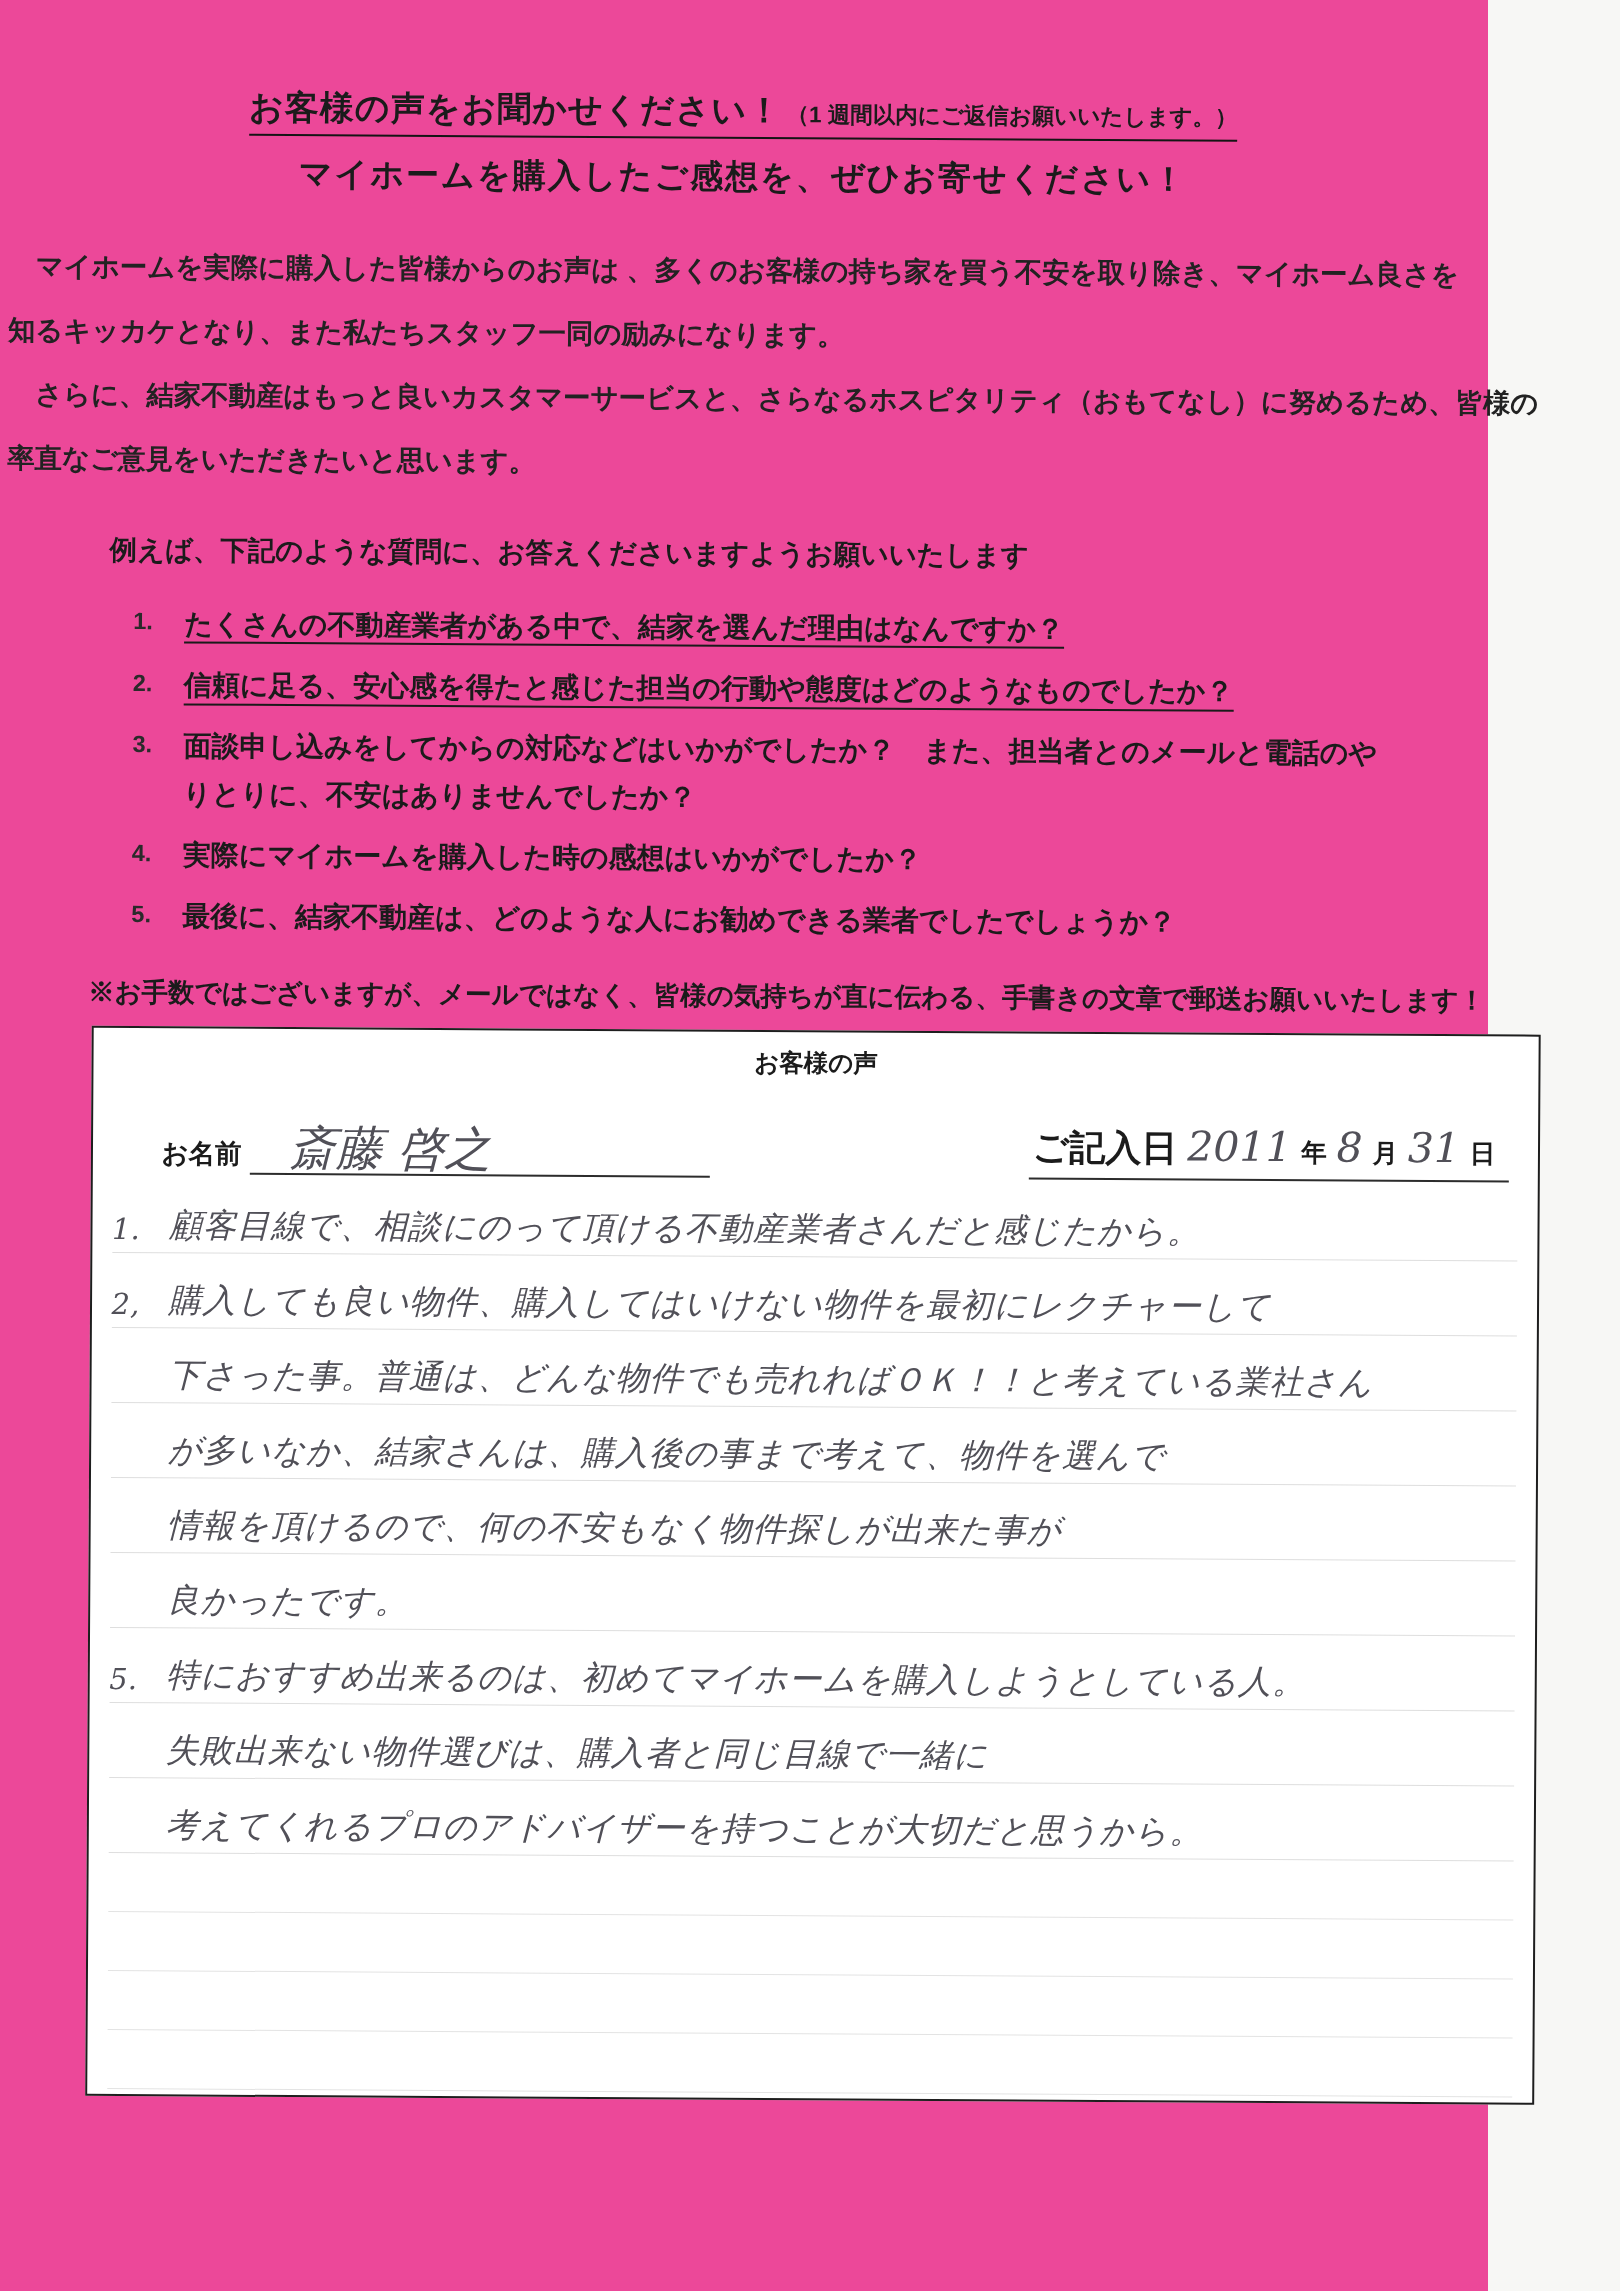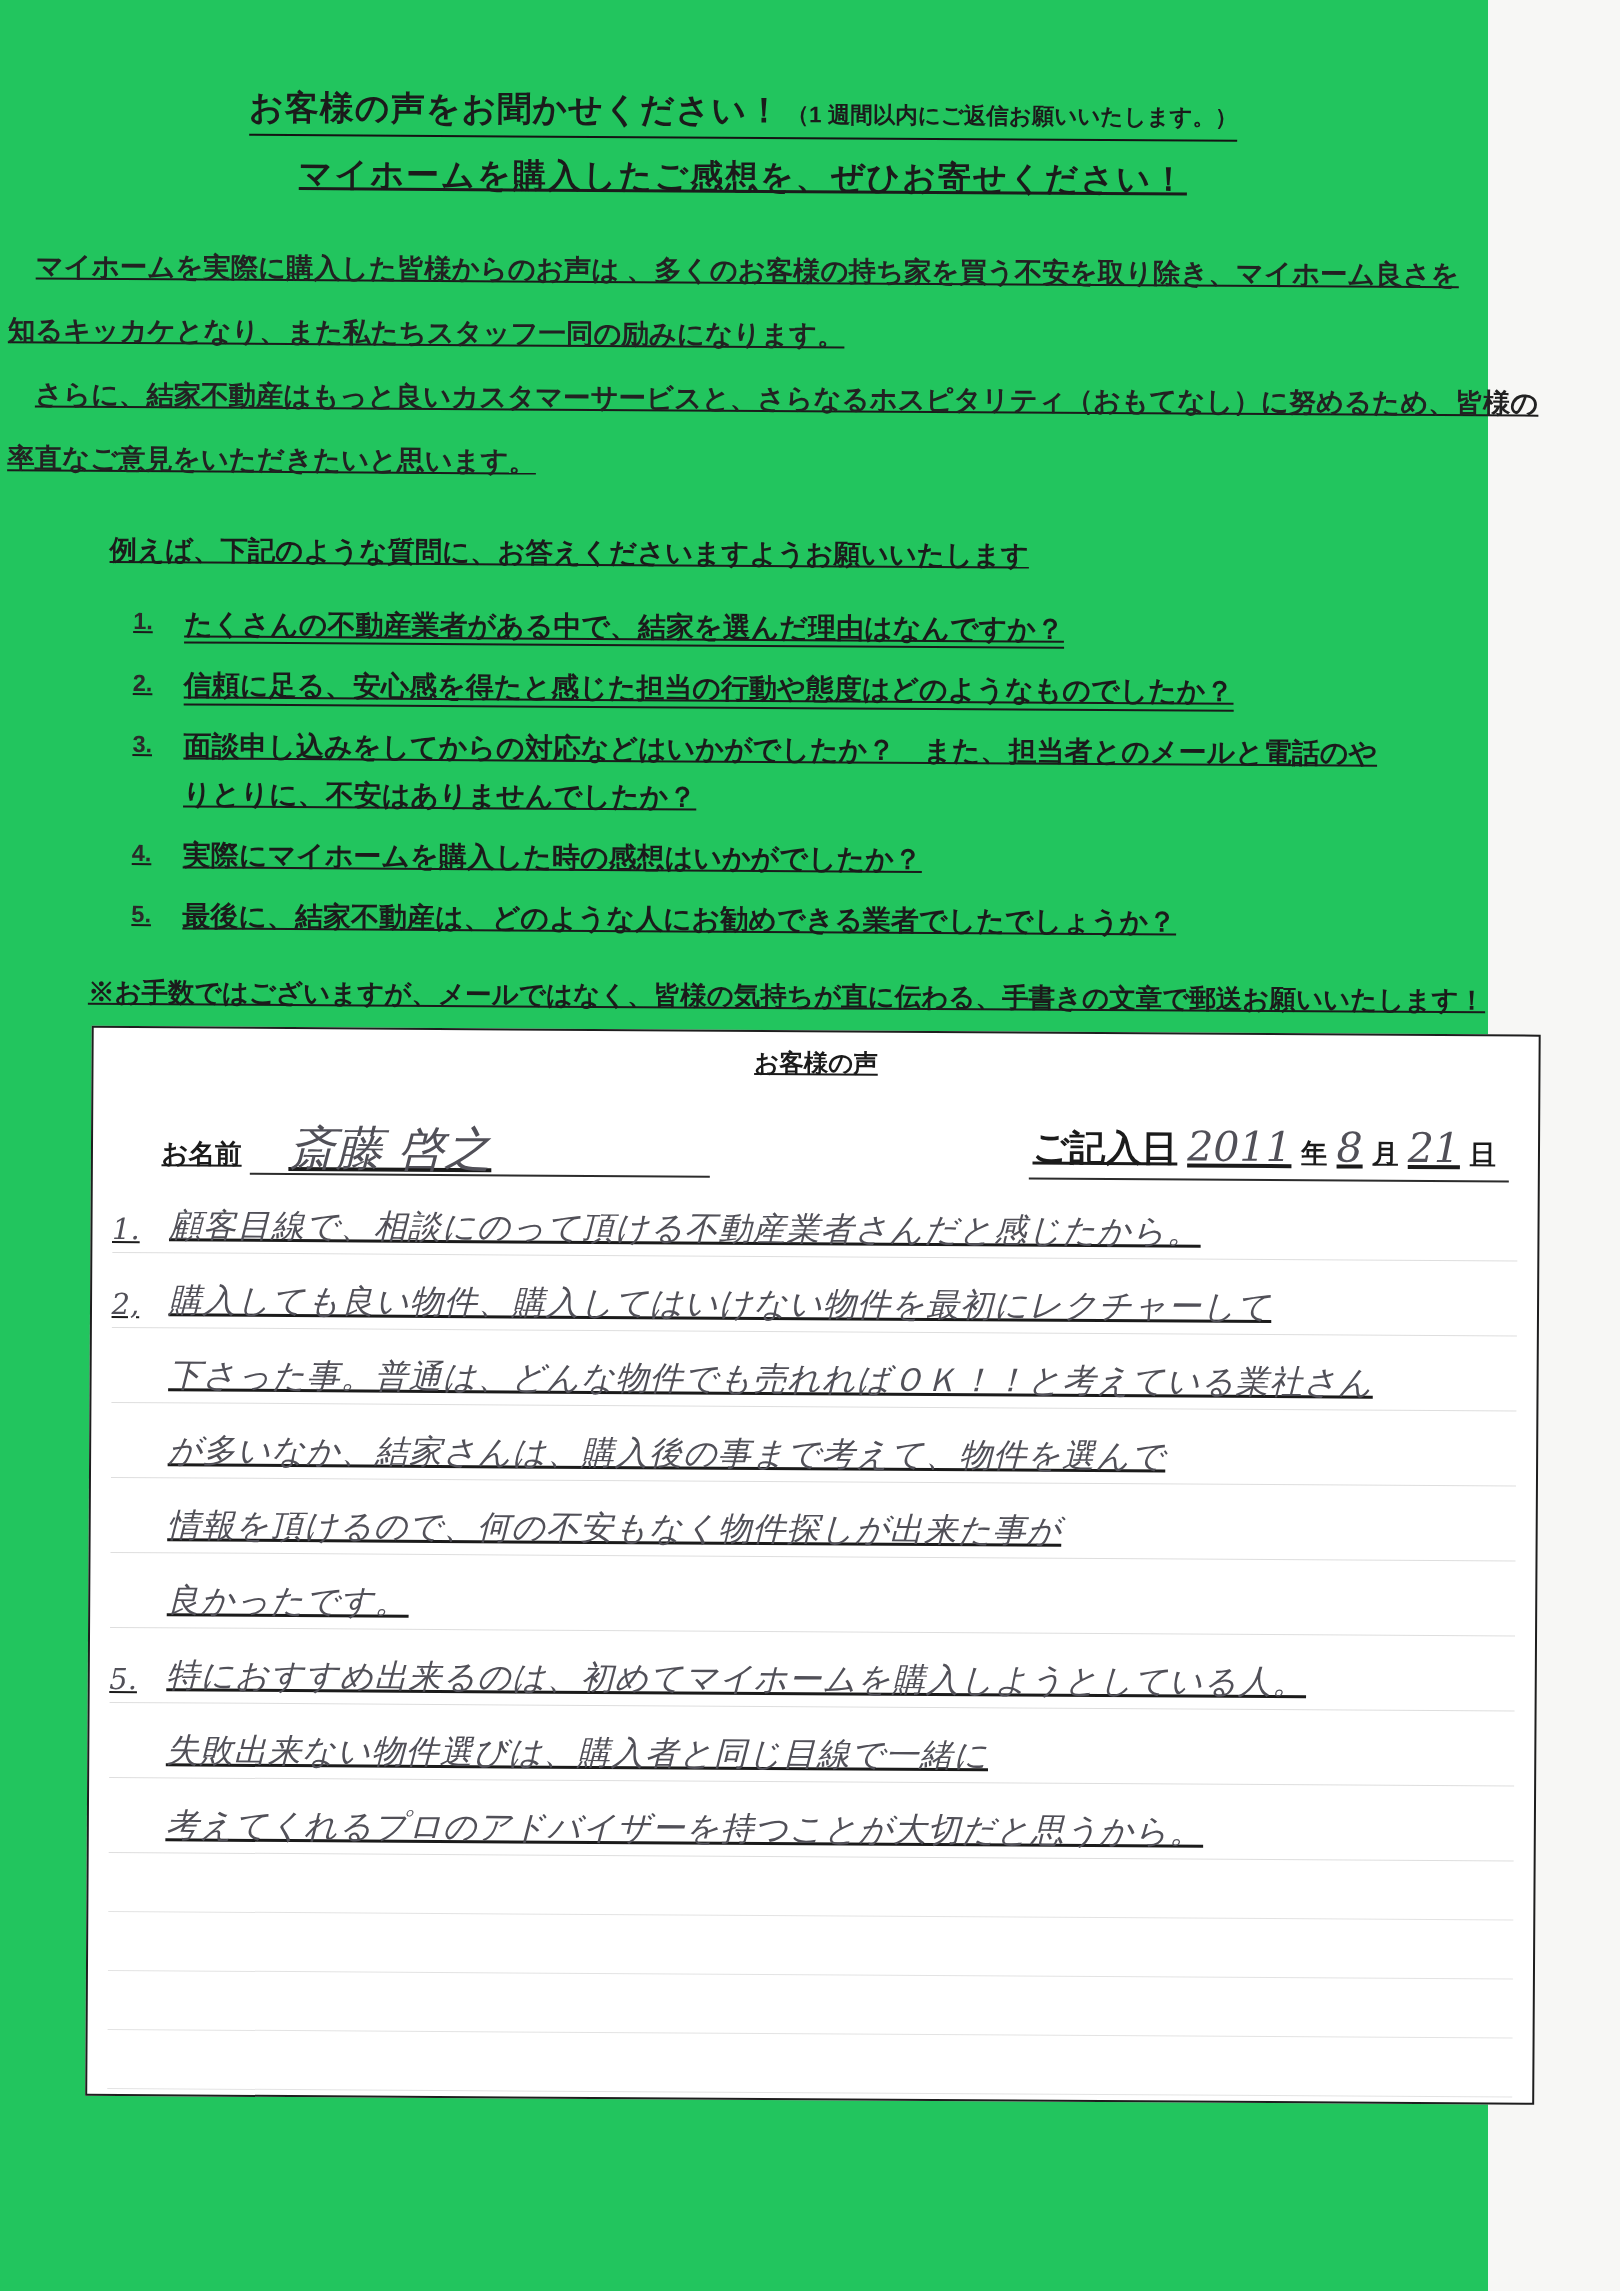--- a/index.html
+++ b/index.html
@@ -6,22 +6,21 @@
   body {
     width:1620px; height:2292px;
     background:#f7f7f5;
     font-family:"Liberation Sans", sans-serif;
     color:#1b1b1b;
     overflow:hidden;
   }
   .page {
     position:relative;
     width:1488px; height:2292px;
-    background:#22c55e;
-    text-decoration:underline;
+    background:#ec4899;
   }
   .skew { transform:rotate(0.35deg); transform-origin:118px 0; }
 
   
   .title-wrap { text-align:center; padding-top:84px; }
   .title-line1 {
     display:inline-block;
     border-bottom:2.9px solid #141414;
     padding-bottom:2.9px;
     white-space:nowrap;
@@ -160,21 +159,21 @@
         <div class="name-group">
           <span class="name-label">お名前</span>
           <span class="name-line hw">斎藤 啓之</span>
         </div>
         <div class="date-group">
           <span class="date-label">ご記入日</span>
           <span class="date-num hw">2011</span>
           <span class="date-unit">年</span>
           <span class="date-num hw">8</span>
           <span class="date-unit">月</span>
-          <span class="date-num hw">21</span>
+          <span class="date-num hw">31</span>
           <span class="date-unit">日</span>
         </div>
       </div>
 
       <div class="write-area">
         <div class="wrow">
           <span class="anum hw">1.</span>
           <span class="atext hw">顧客目線で、相談にのって頂ける不動産業者さんだと感じたから。</span>
         </div>
         <div class="wrow">

